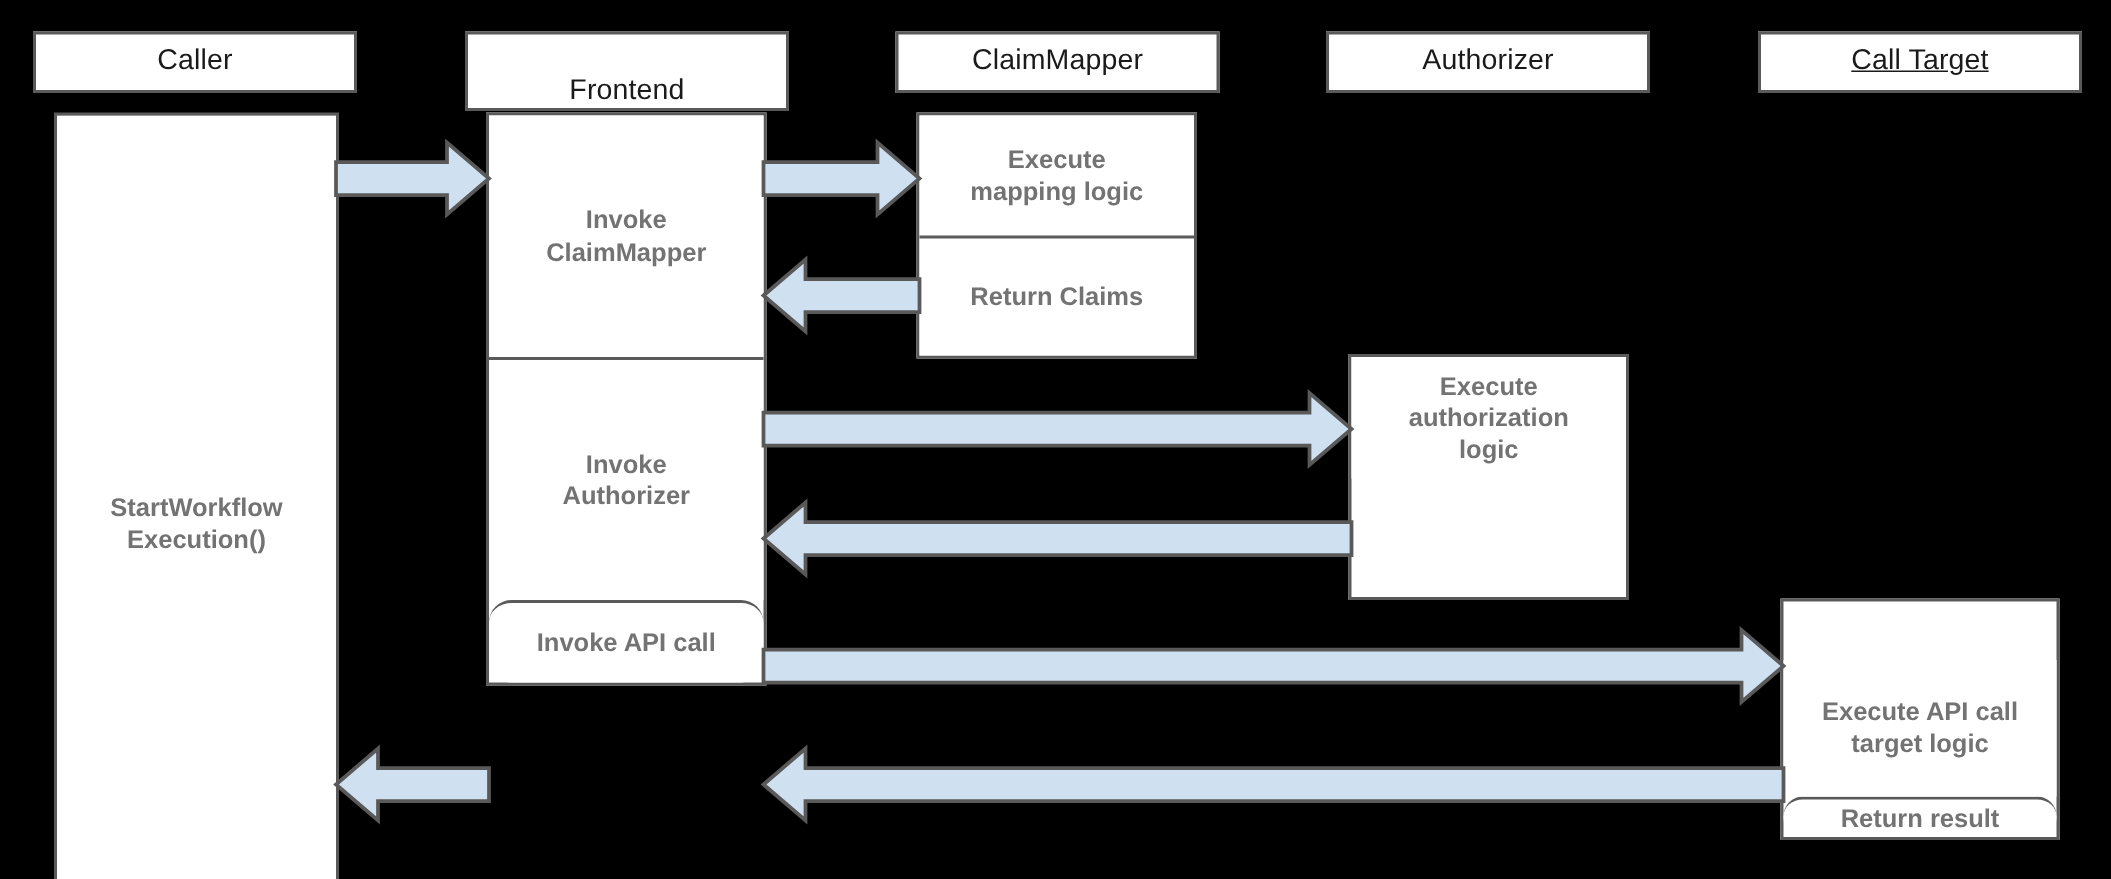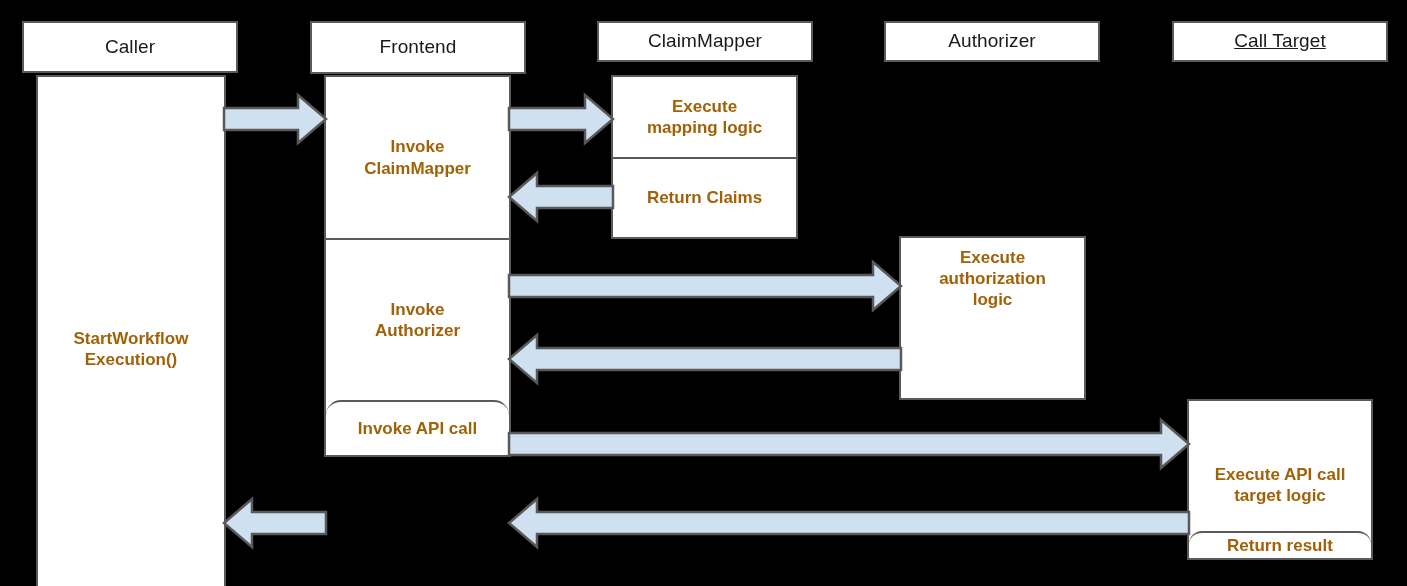--- a/index.html
+++ b/index.html
@@ -44,21 +44,21 @@
     display: flex;
     flex-direction: column;
     z-index: 1;
   }
   .segment {
     box-sizing: border-box;
     display: flex;
     align-items: center;
     justify-content: center;
     text-align: center;
-    color: #a16207;
+    color: #737373;
     font-size: 17px;
     font-weight: bold;
     line-height: 1.25;
     padding: 2px 8px;
     background: #ffffff;
   }
   .segment + .segment {
     border-top: 2px solid #5a5a5a;
   }
 
@@ -72,25 +72,25 @@
     width: 100%;
     height: 100%;
     overflow: visible;
   }
 </style>
 </head>
 <body>
 
 <div id="canvas">
 
-  <div class="header-box" style="left:22px; top:21px; width:216px; height:52px;">
+  <div class="header-box" style="left:22px; top:21px; width:216px; height:41px;">
     <span>Caller</span>
   </div>
 
-  <div class="header-box" style="left:310px; top:21px; width:216px; height:53px;">
+  <div class="header-box" style="left:310px; top:21px; width:216px; height:53px;align-items:flex-end;">
     <span>Frontend</span>
   </div>
 
   <div class="header-box" style="left:597px; top:21px; width:216px; height:41px;">
     <span>ClaimMapper</span>
   </div>
 
   <div class="header-box" style="left:884px; top:21px; width:216px; height:41px;">
     <span>Authorizer</span>
   </div>

